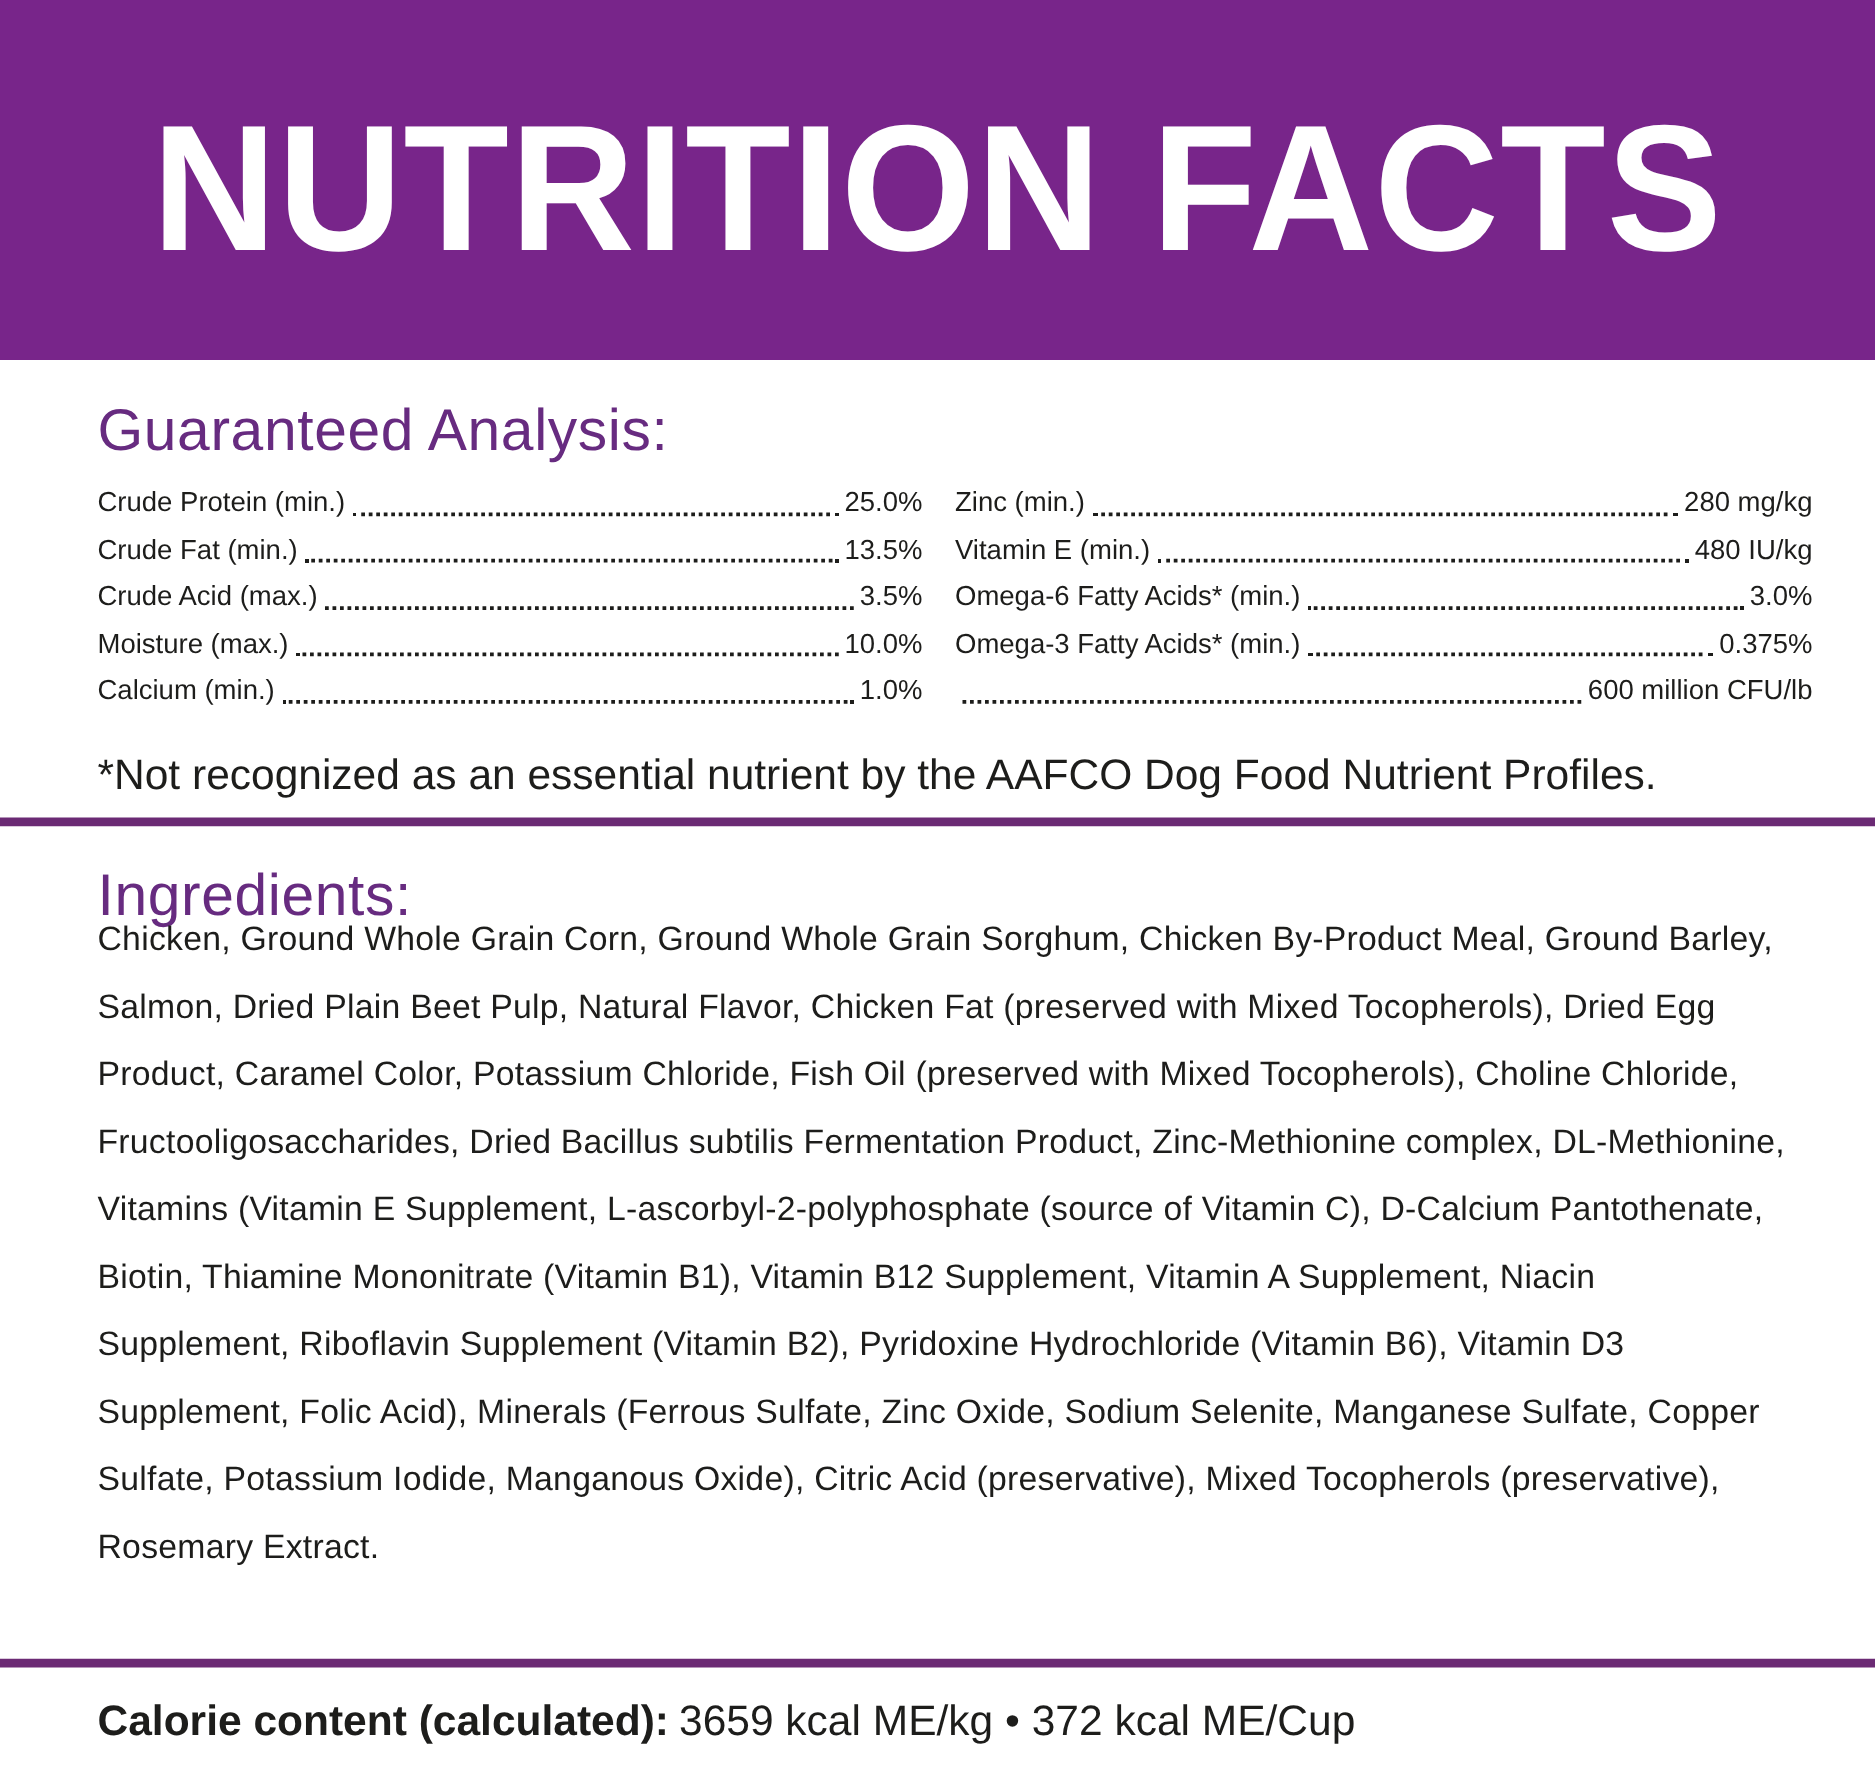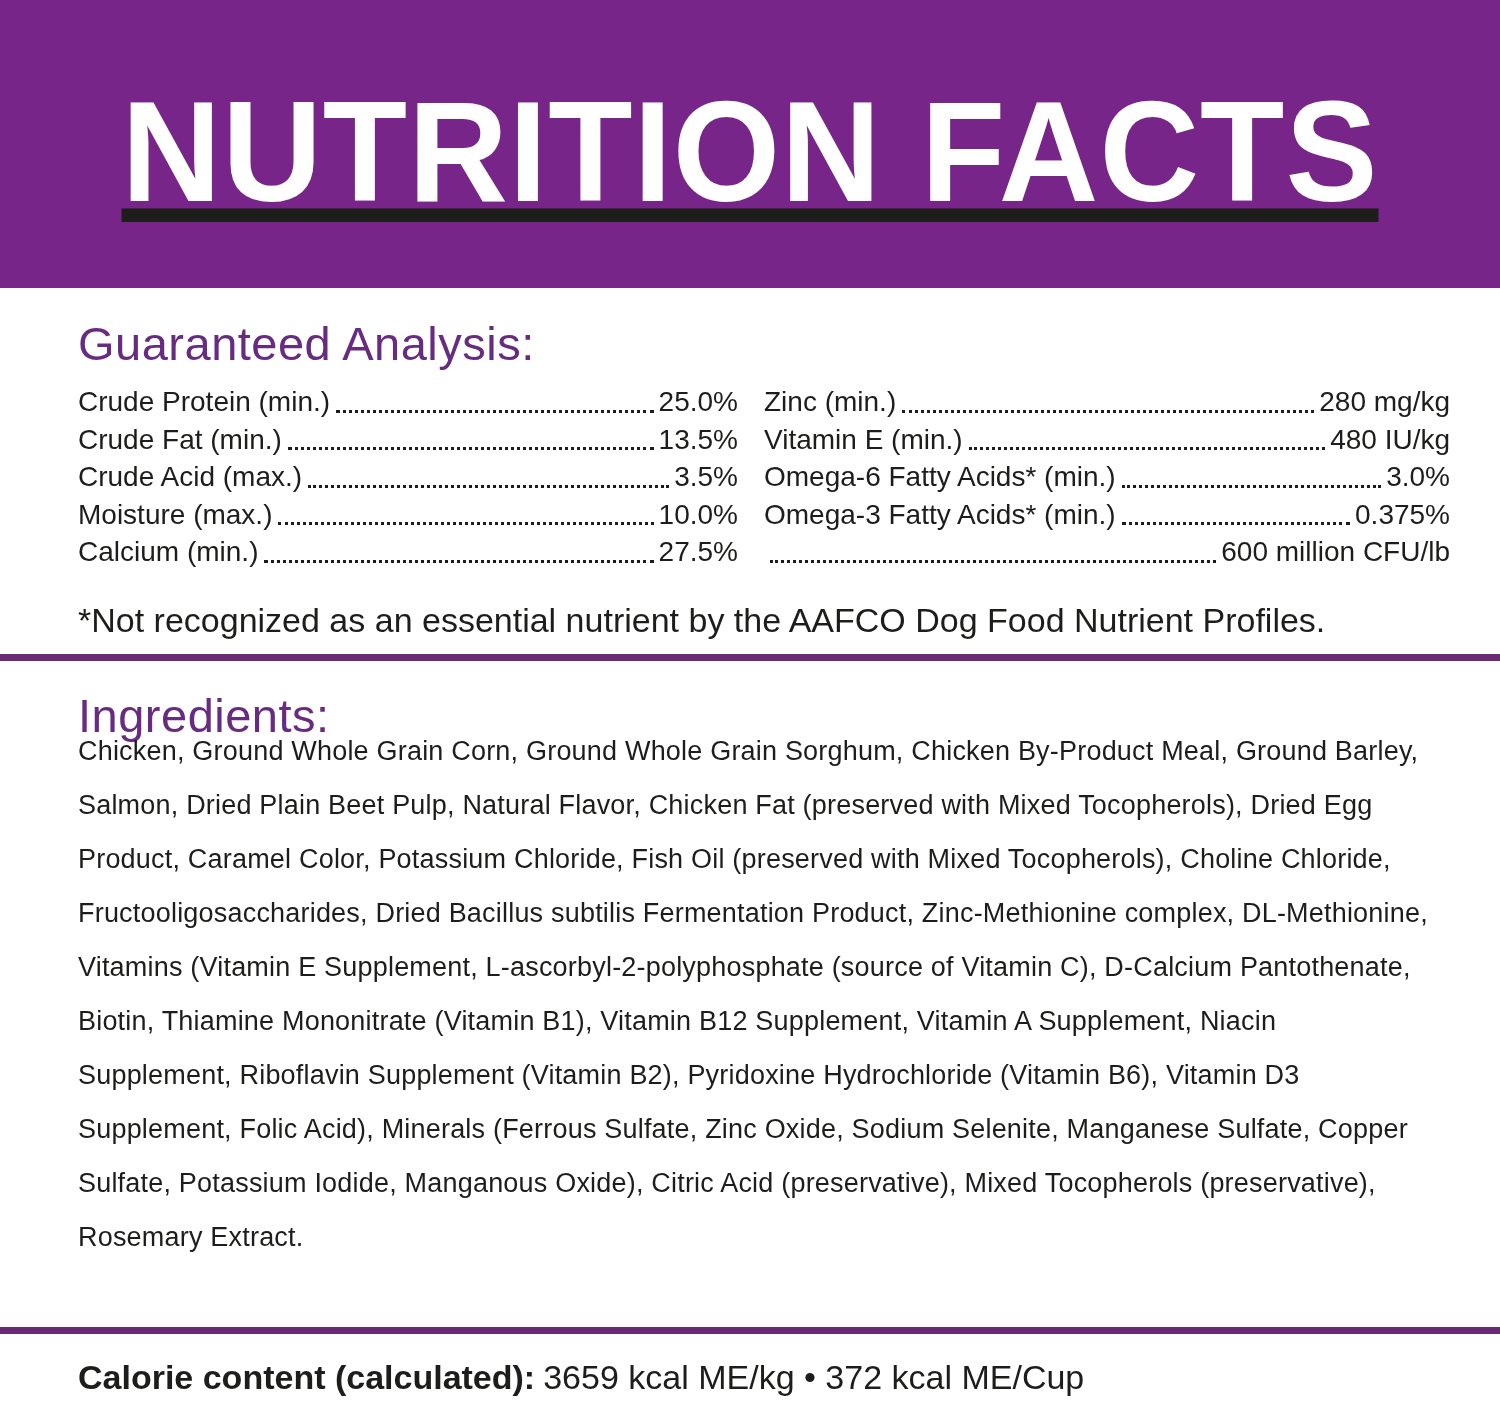--- a/index.html
+++ b/index.html
@@ -20,21 +20,20 @@
   
   .banner {
     position: absolute;
     top: 0; left: 0;
     width: 1500px;
     height: 288px;
     background: #78258A;
     display: flex;
     align-items: center;
     justify-content: center;
-    text-decoration: underline;
   }
   .banner h1 {
     margin: 0;
     padding-top: 14px;
     font-size: 138px;
     font-weight: 800;
     letter-spacing: 1px;
     color: #ffffff;
     white-space: nowrap;
     transform: scaleY(1.04);
@@ -57,21 +56,21 @@
   .ga-columns {
     display: flex;
     margin-top: 12px;
     gap: 26px;
   }
   .ga-col-left  { width: 660px; }
   .ga-col-right { flex: 1; }
   .row {
     display: flex;
     align-items: flex-start;
-    font-size: 28px;
+    font-size: 22px;
     line-height: 37.6px;
     white-space: nowrap;
   }
   .leader {
     flex: 1;
     min-width: 18px;
     border-bottom: 3.4px dotted #1d1d1b;
     align-self: flex-end;
     margin: 0 5px 8px 6px;
   }
@@ -152,21 +151,21 @@
           <span class="val">3.5%</span>
         </div>
         <div class="row">
           <span>Moisture (max.)</span>
           <span class="leader"></span>
           <span class="val">10.0%</span>
         </div>
         <div class="row">
           <span>Calcium (min.)</span>
           <span class="leader"></span>
-          <span class="val">27.5%</span>
+          <span class="val">1.0%</span>
         </div>
       </div>
 
       <div class="ga-col-right">
         <div class="row">
           <span>Zinc (min.)</span>
           <span class="leader"></span>
           <span class="val">280 mg/kg</span>
         </div>
         <div class="row">

